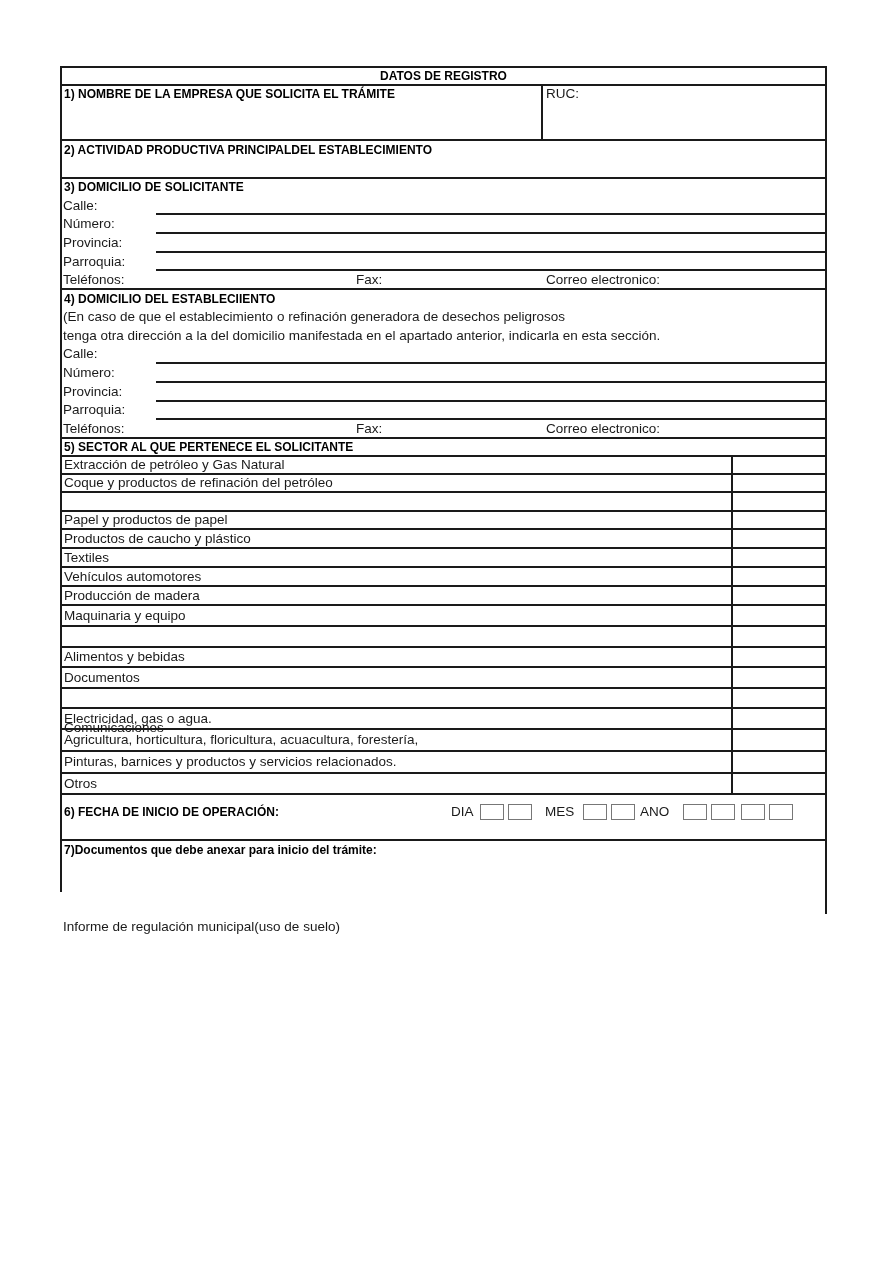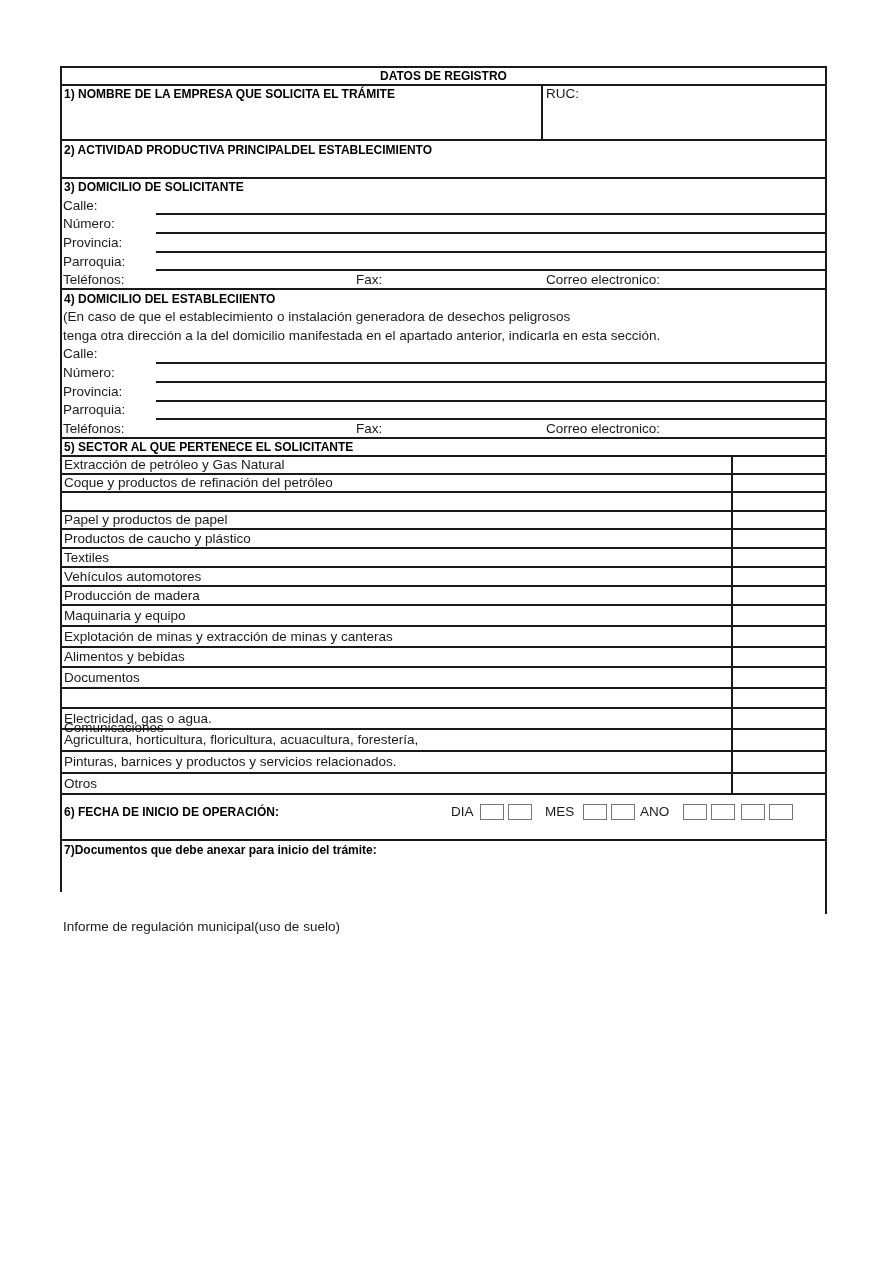--- a/index.html
+++ b/index.html
@@ -47,21 +47,21 @@
   <div class="txt" style="left:63px; top:235px;">Provincia:</div>
   <div class="field-line" style="top:251px;"></div>
   <div class="txt" style="left:63px; top:254px;">Parroquia:</div>
   <div class="field-line" style="top:269px;"></div>
   <div class="txt" style="left:63px; top:272px;">Teléfonos:</div>
   <div class="txt" style="left:356px; top:272px;">Fax:</div>
   <div class="txt" style="left:546px; top:272px;">Correo electronico:</div>
   <div class="hline" style="left:61px; top:288px; width:766px;"></div>
 
   <div class="txt bold" style="left:64px; top:291px;">4) DOMICILIO DEL ESTABLECIIENTO</div>
-  <div class="txt" style="left:63px; top:309px;">(En caso de que el establecimiento o instalación generadora de desechos peligrosos</div>
+  <div class="txt" style="left:63px; top:309px;">(En caso de que el establecimiento o refinación generadora de desechos peligrosos</div>
   <div class="txt" style="left:63px; top:328px;">tenga otra dirección a la del domicilio manifestada en el apartado anterior, indicarla en esta sección.</div>
   <div class="txt" style="left:63px; top:346px;">Calle:</div>
   <div class="field-line" style="top:362px;"></div>
   <div class="txt" style="left:63px; top:365px;">Número:</div>
   <div class="field-line" style="top:381px;"></div>
   <div class="txt" style="left:63px; top:384px;">Provincia:</div>
   <div class="field-line" style="top:400px;"></div>
   <div class="txt" style="left:63px; top:402px;">Parroquia:</div>
   <div class="field-line" style="top:418px;"></div>
   <div class="txt" style="left:63px; top:421px;">Teléfonos:</div>
@@ -110,21 +110,20 @@
         <span class="sector-label" style="top: 2px;">Producción de madera</span>
         <div class="sector-check"></div>
       </div>
       <div class="hline" style="left: 61px; width: 766px; top: 604px;"></div>
       <div class="sector-row" style="top: 605px; height: 31px;">
         <span class="sector-label" style="top: 3px;">Maquinaria y equipo</span>
         <div class="sector-check"></div>
       </div>
       <div class="hline" style="left: 61px; width: 766px; top: 625px;"></div>
       <div class="sector-row" style="top: 626px; height: 21px;">
-        <span class="sector-label" style="top: 3px;">Explotación de minas y extracción de minas y canteras</span>
         <div class="sector-check"></div>
       </div>
       <div class="hline" style="left: 61px; width: 766px; top: 646px;"></div>
       <div class="sector-row" style="top: 647px; height: 20px;">
         <span class="sector-label" style="top: 2px;">Alimentos y bebidas</span>
         <div class="sector-check"></div>
       </div>
       <div class="hline" style="left: 61px; width: 766px; top: 666px;"></div>
       <div class="sector-row" style="top: 667px; height: 21px;">
         <span class="sector-label" style="top: 3px;">Documentos</span>

